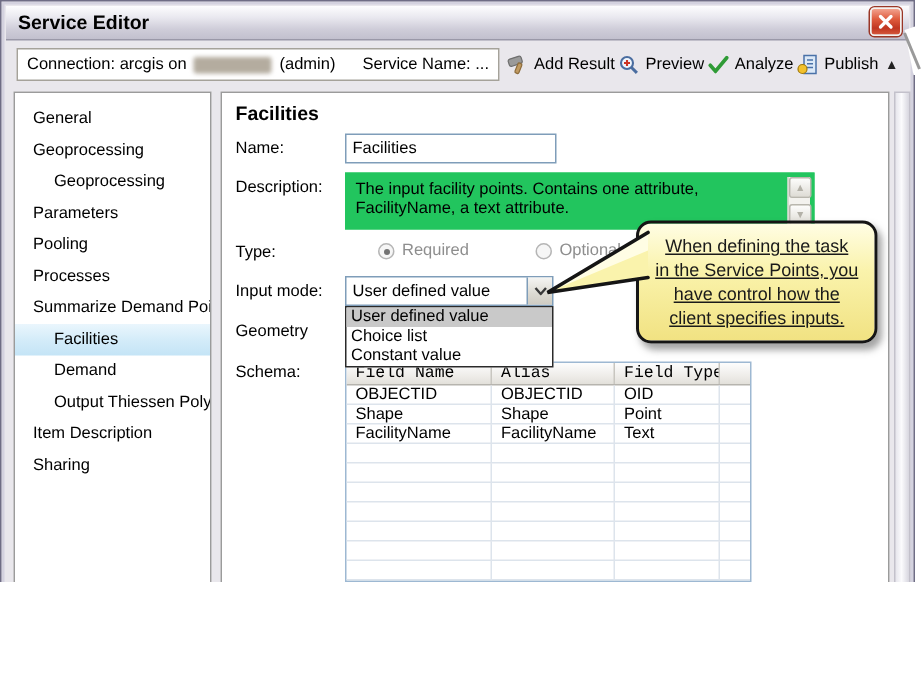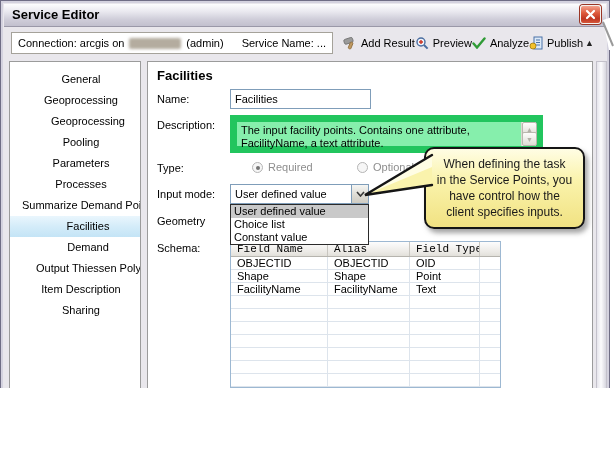--- a/index.html
+++ b/index.html
@@ -21,47 +21,47 @@
     display:flex; align-items:center; justify-content:center; cursor:pointer; }
 
   
   .connection-box { position:absolute; left:10px; top:31px; width:322px; height:22px;
     background:#fff; border:1px solid #a5a29a; display:flex; align-items:center;
     padding:0 6px; white-space:nowrap; overflow:hidden; }
   .redacted { display:inline-block; width:64px; height:11px; margin:0 5px;
     background:#b4ac9f; border-radius:2px; filter:blur(1.5px); }
   .svc-name { margin-left:18px; }
   .tool-buttons { position:absolute; left:337px; top:31px; right:10px; height:22px;
-    display:flex; align-items:center; justify-content:center; }
+    display:flex; align-items:center; justify-content:space-between; }
   .tbtn { display:flex; align-items:center; gap:4px; cursor:pointer; white-space:nowrap; }
   .collapse-arrow { font-size:9px; color:#222; cursor:pointer; padding-left:2px; }
 
   
   .sidebar { position:absolute; left:8px; top:60px; width:132px; height:390px;
     background:#fff; border:1px solid #9b9b9b; overflow:hidden; padding-top:7px; }
   .nav-item { height:21px; line-height:21px; padding-left:12px; white-space:nowrap;
-    overflow:hidden; cursor:pointer;text-align:center; }
+    overflow:hidden; cursor:pointer; }
   .nav-item.indent { padding-left:26px; }
   .nav-item.selected { background:linear-gradient(180deg,#EAF6FD 0%,#D4ECF9 50%,#C4E4F6 100%); }
 
   .main-panel { position:absolute; left:146px; top:60px; width:446px; height:390px;
     background:#fff; border:1px solid #9b9b9b; }
   .right-scrollbar { position:absolute; left:595px; top:60px; width:11px; height:390px;
     background:linear-gradient(90deg,#e6e5ec 0%,#fbfbfd 45%,#d7d6df 100%);
     border:1px solid #c3c1cb; }
 
   .panel-heading { position:absolute; left:9px; top:6px; font-size:13px; font-weight:bold; }
   .flabel { position:absolute; left:9px; white-space:nowrap; }
 
   .name-input { position:absolute; left:82px; top:27px; width:141px; height:20px;
     border:1px solid #7F9DB9; font-family:"Liberation Sans",sans-serif; font-size:11px;
     padding:0 4px; background:#fff; }
 
   .desc-box { position:absolute; left:82px; top:53px; width:313px; height:38px;
-    border:7px solid #22c55e; background:#86efac; }
+    border:3px solid #22c55e; background:#22c55e; }
   .desc-text { position:absolute; left:4px; top:2px; right:17px; line-height:13px; }
   .desc-scroll { position:absolute; top:0; right:0; bottom:0; width:15px; background:#f3f2ee; border-left:1px solid #dcdad3; }
   .scroll-btn { width:15px; height:14px; background:linear-gradient(180deg,#fdfdfc,#dedcd5);
     border:1px solid #b9b7ae; border-radius:2px; display:flex; align-items:center; justify-content:center;
     font-size:7px; color:#b3b1a8; }
   .scroll-btn.down { position:absolute; bottom:0; }
 
   .radio-row { position:absolute; top:98px; height:14px; display:flex; align-items:center; gap:5px; }
   .radio-required { left:104px; }
   .radio-optional { left:209px; }
@@ -96,21 +96,21 @@
 
   .include-row { position:absolute; left:82px; top:336px; display:flex; align-items:center; gap:5px; }
   .checkbox { width:13px; height:13px; background:#fff; border:1px solid #7b99b5; cursor:pointer; }
 
   
   .callout { position:absolute; left:424px; top:147px; width:161px; height:82px;
     background:linear-gradient(180deg,#FFFDE4 0%,#FAF3AC 40%,#F1E282 100%);
     border:2px solid #151515; border-radius:10px; z-index:30;
     box-shadow:3px 4px 5px rgba(90,90,90,0.55);
     display:flex; flex-direction:column; justify-content:center; }
-  .callout-line { text-align:center; font-size:12px; line-height:16px; color:#1a1a1a; }
+  .callout-line { text-align:center; font-size:12px; line-height:16px; color:#1a1a1a;text-decoration:underline; }
   .callout-tail { position:absolute; left:358px; top:153px; z-index:31; }
 
   
   .tear-bottom { position:absolute; left:0; top:410px; z-index:50; }
   .tear-corner { position:absolute; left:601px; top:16px; z-index:51; }
   .right-strip { position:absolute; left:611px; top:0; width:4px; height:456px; background:#fff; }
 </style>
 </head>
 <body>
 
@@ -164,22 +164,22 @@
         </svg>
         <span>Publish</span>
       </div>
       <span class="collapse-arrow">▲</span>
     </div>
 
     <div class="sidebar">
         <div class="nav-item">General</div>
         <div class="nav-item">Geoprocessing</div>
         <div class="nav-item indent">Geoprocessing</div>
+        <div class="nav-item">Parameters</div>
         <div class="nav-item">Pooling</div>
-        <div class="nav-item">Parameters</div>
         <div class="nav-item">Processes</div>
         <div class="nav-item">Summarize Demand Points By</div>
         <div class="nav-item indent selected">Facilities</div>
         <div class="nav-item indent">Demand</div>
         <div class="nav-item indent">Output Thiessen Polygons</div>
         <div class="nav-item">Item Description</div>
         <div class="nav-item">Sharing</div>
       </div>
 
     <div class="main-panel">

